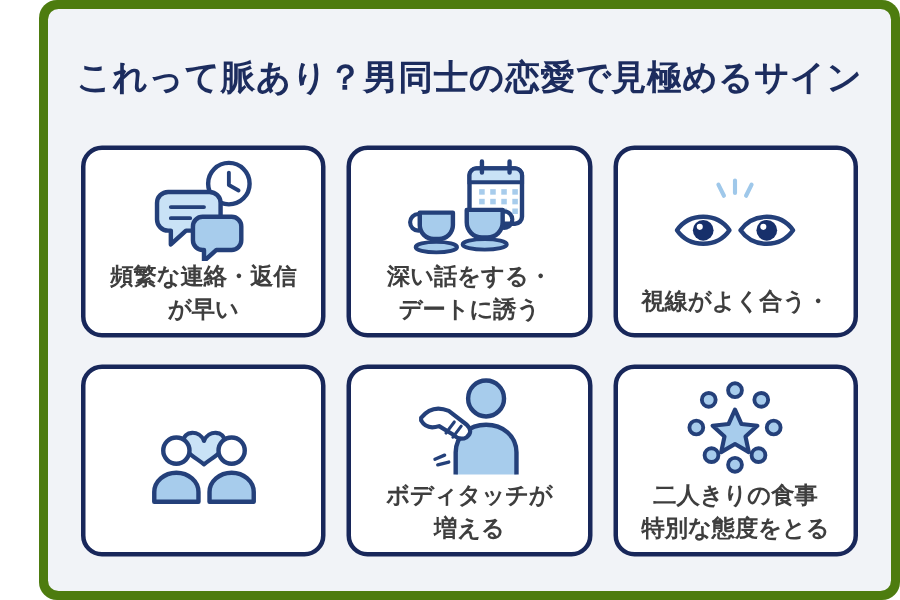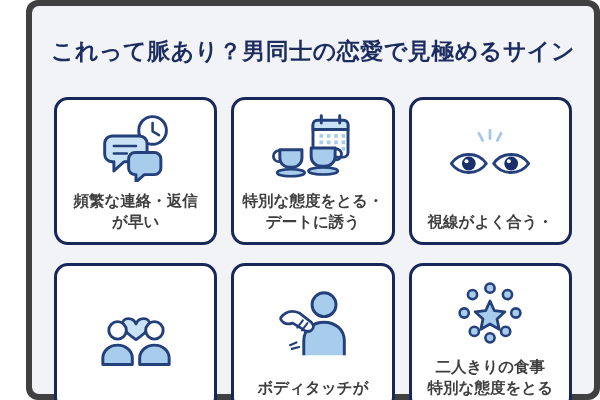--- a/index.html
+++ b/index.html
@@ -4,21 +4,21 @@
 <style>
   html,body{margin:0;padding:0;}
   body{
     width:600px;height:400px;position:relative;overflow:hidden;
     background:#ffffff;
     font-family:"Liberation Sans","DejaVu Sans",sans-serif;
     -webkit-font-smoothing:antialiased;
   }
   .frame{
     position:absolute;inset:0;
-    background:#404040;
+    background:#4d7c0f;
     border-radius:12px;
     margin-left:26px;
   }
   .panel{
     position:absolute;inset:6px;
     background:#f1f3f7;
     border-radius:7px;
   }
   .title{
     position:absolute;top:30px;left:0;right:0;
@@ -27,21 +27,21 @@
     color:#1c2c5e;
     letter-spacing:0.5px;
   }
   .grid{
     position:absolute;left:22px;right:22px;top:91px;
     display:grid;
     grid-template-columns:repeat(3,1fr);
     gap:18px 14px;
   }
   .card{
-    height:148px;
+    height:128px;
     background:#ffffff;
     border:3px solid #18275a;
     border-radius:14px;
     box-sizing:border-box;
     display:flex;flex-direction:column;align-items:center;
   }
   .icon-box{
     flex:1 1 auto;
     display:flex;align-items:center;justify-content:center;
     padding-top:4px;
@@ -103,21 +103,21 @@
             </g>
             <circle cx="11" cy="48" r="6" fill="none" stroke="#24407a" stroke-width="3"></circle>
             <ellipse cx="24" cy="66" rx="15" ry="3.8" fill="#a7ccec" stroke="#24407a" stroke-width="2.8"></ellipse>
             <path d="M12 41 h24 v9 a10 10 0 0 1 -10 10 h-4 a10 10 0 0 1 -10 -10 Z" fill="#a7ccec" stroke="#24407a" stroke-width="3.2" stroke-linejoin="round"></path>
             <circle cx="73" cy="46" r="6" fill="none" stroke="#24407a" stroke-width="3"></circle>
             <ellipse cx="59" cy="64" rx="16" ry="3.8" fill="#a7ccec" stroke="#24407a" stroke-width="2.8"></ellipse>
             <path d="M46 39 h26 v9 a11 11 0 0 1 -11 11 h-4 a11 11 0 0 1 -11 -11 Z" fill="#a7ccec" stroke="#24407a" stroke-width="3.2" stroke-linejoin="round"></path>
           </svg>
         </div>
         <div class="card-text">
-          <span>特別な態度をとる・</span>
+          <span>深い話をする・</span>
           <span>デートに誘う</span>
         </div>
       </div>
 
       <div class="card">
         <div class="icon-box">
           <svg width="92" height="70" viewBox="0 0 96 76">
             <path d="M40 19 L36 11 M48 17 V8 M56 19 L60 11" stroke="#9fc8ea" stroke-width="3" stroke-linecap="round"></path>
             <path d="M6 44 C15 31 35 31 44 44 C35 57 15 57 6 44 Z" fill="#ffffff" stroke="#24407a" stroke-width="3.2" stroke-linejoin="round"></path>
             <circle cx="25" cy="44" r="7.5" fill="#17306b"></circle>
@@ -151,20 +151,21 @@
           <svg width="92" height="70" viewBox="0 0 96 76">
             <circle cx="60" cy="17" r="13" fill="#a7ccec" stroke="#24407a" stroke-width="3.2"></circle>
             <path d="M38 72 V56 C38 44 48 36 60 36 C72 36 82 44 82 56 V72" fill="#a7ccec" stroke="#24407a" stroke-width="3.2" stroke-linejoin="round"></path>
             <path d="M30 58 l-7 3 M33 63 l-8 2" stroke="#24407a" stroke-width="2.4" stroke-linecap="round"></path>
             <path d="M13 31 Q21 21 33 26 L46 36 Q51 41 46 45 Q41 48 36 43 L26 37 Q17 40 13 33 Z" fill="#ffffff" stroke="#24407a" stroke-width="3" stroke-linejoin="round"></path>
             <path d="M37 34 L31 42 M42 37 L36 45" stroke="#24407a" stroke-width="2.2" stroke-linecap="round"></path>
           </svg>
         </div>
         <div class="card-text">
           <span>ボディタッチが</span>
+          <span>増える</span>
         </div>
       </div>
 
       <div class="card">
         <div class="icon-box">
           <svg width="92" height="70" viewBox="0 0 96 76">
             <g fill="#a7ccec" stroke="#24407a" stroke-width="2.8">
               <circle cx="48" cy="11" r="5"></circle>
               <circle cx="29" cy="18" r="5"></circle>
               <circle cx="67" cy="18" r="5"></circle>

